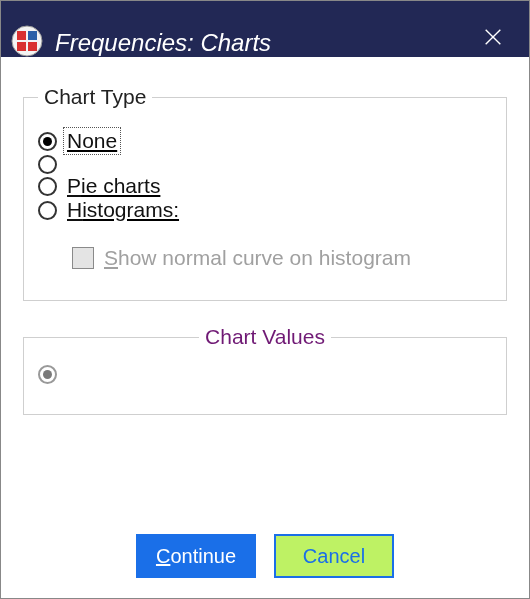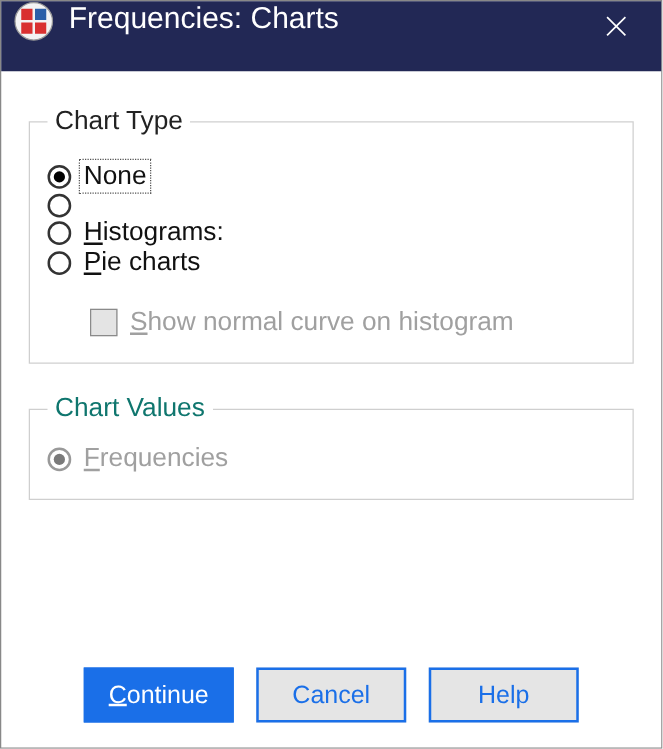--- a/index.html
+++ b/index.html
@@ -16,23 +16,24 @@
       background: #ffffff;
       border: 1px solid #888;
       display: flex;
       flex-direction: column;
     }
     .titlebar {
       background: #222855;
       color: #ffffff;
       height: 56px;
       display: flex;
-      align-items: flex-start;
+      align-items: flex-end;
       padding: 0 16px 0 10px;
       flex-shrink: 0;
+      font-style: italic;
     }
     .titlebar .app-icon {
       width: 32px;
       height: 32px;
       margin-right: 12px;
       flex-shrink: 0;
     }
     .titlebar .title {
       font-size: 24px;
       font-weight: 400;
@@ -47,37 +48,39 @@
       cursor: pointer;
     }
     .content {
       flex: 1;
       padding: 28px 22px 20px 22px;
       display: flex;
       flex-direction: column;
     }
     fieldset.groupbox {
       border: 1px solid #cfcfcf;
-      padding: 12px 14px 20px 14px;
+      padding: 12px 14px 30px 14px;
       margin-bottom: 24px;
       position: relative;
     }
     fieldset.groupbox > legend {
       font-size: 21px;
       padding: 0 6px;
       color: #222;
       background: #fff;
     }
     fieldset.groupbox.disabled > legend {
-      color: #0f766e;
+      color: #701a75;
+      text-align: center;
     }
     .radio-list {
       display: flex;
       flex-direction: column;
       margin-top: 6px;
+      text-decoration: underline;
     }
     .radio-item {
       display: flex;
       align-items: center;
       font-size: 21px;
       color: #111;
       cursor: pointer;
     }
     .radio-item.disabled {
       color: #a0a0a0;
@@ -144,21 +147,21 @@
       justify-content: center;
       gap: 18px;
       margin-top: auto;
       padding-top: 8px;
     }
     .btn {
       min-width: 120px;
       height: 44px;
       font-size: 20px;
       border: 2px solid #1a6fe8;
-      background: #e5e5e5;
+      background: #bef264;
       color: #1a6fe8;
       cursor: pointer;
       display: inline-flex;
       align-items: center;
       justify-content: center;
       padding: 0 14px;
     }
     .btn.primary {
       background: #1a6fe8;
       color: #ffffff;
@@ -204,54 +207,52 @@
           </span>
           <span class="radio-label focused">None</span>
         </label>
 
         <label class="radio-item">
           <span class="radio-circle"></span>
         </label>
 
         <label class="radio-item">
           <span class="radio-circle"></span>
+          <span class="radio-label"><span class="mnemonic">P</span>ie charts</span>
+        </label>
+
+        <label class="radio-item">
+          <span class="radio-circle"></span>
           <span class="radio-label"><span class="mnemonic">H</span>istograms:</span>
-        </label>
-
-        <label class="radio-item">
-          <span class="radio-circle"></span>
-          <span class="radio-label"><span class="mnemonic">P</span>ie charts</span>
         </label>
 
       </div>
 
       <div class="checkbox-row">
         <span class="checkbox-box"></span>
         <span class="checkbox-label"><span class="mnemonic">S</span>how normal curve on histogram</span>
       </div>
 
     </fieldset>
 
     <fieldset class="groupbox disabled">
       <legend>Chart Values</legend>
 
       <div class="values-row">
 
         <label class="radio-item disabled">
           <span class="radio-circle">
             <span class="radio-dot"></span>
           </span>
-          <span class="radio-label"><span class="mnemonic">F</span>requencies</span>
         </label>
 
 
       </div>
     </fieldset>
 
     <div class="button-row">
       <button class="btn primary"><span class="mnemonic">C</span>ontinue</button>
       <button class="btn">Cancel</button>
-      <button class="btn">Help</button>
     </div>
 
   </div>
 
 </div>
 
 </body></html>

